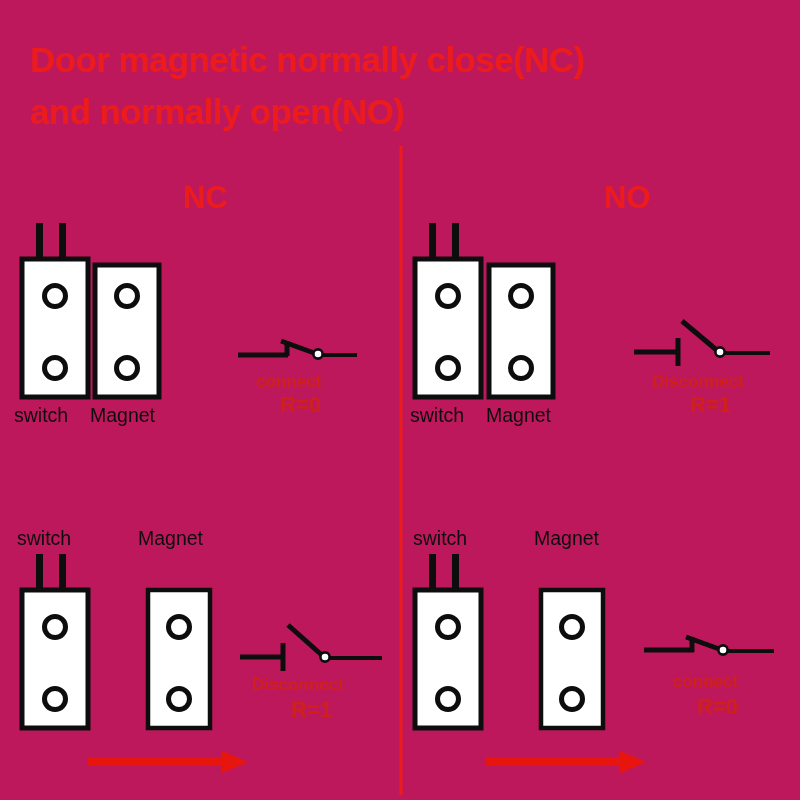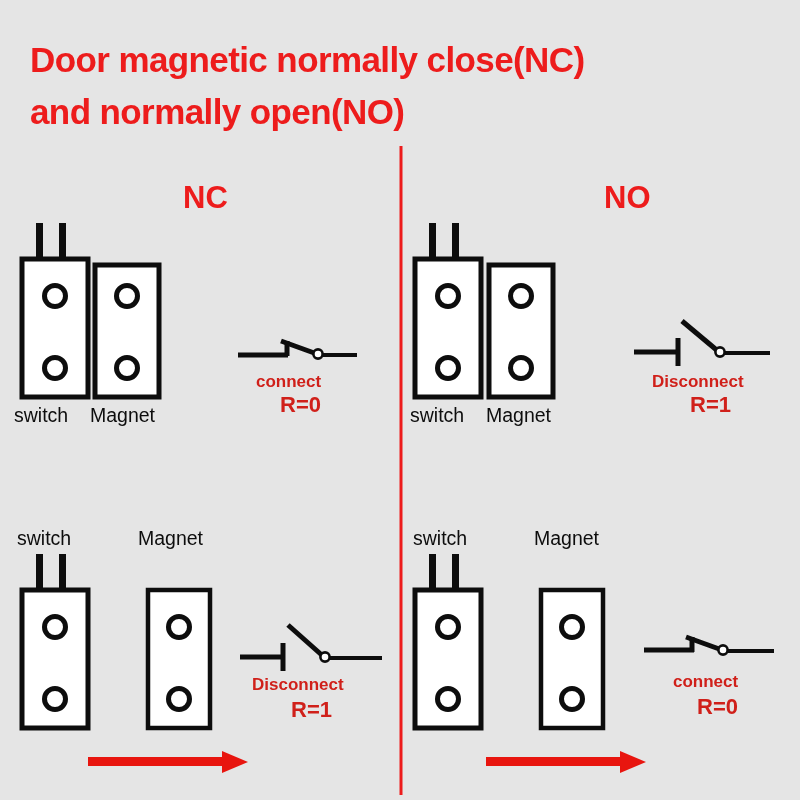--- a/index.html
+++ b/index.html
@@ -11,21 +11,21 @@
     width: 800px;
     height: 800px;
     font-family: "Liberation Sans", sans-serif;
     overflow: hidden;
     position: relative;
   }
   #stage {
     position: relative;
     width: 800px;
     height: 800px;
-    background: #e5e5e5;
+    background: #be185d;
   }
   #diagram-svg {
     position: absolute;
     left: 0;
     top: 0;
     width: 800px;
     height: 800px;
   }
   .title-text {
     font-weight: bold;

